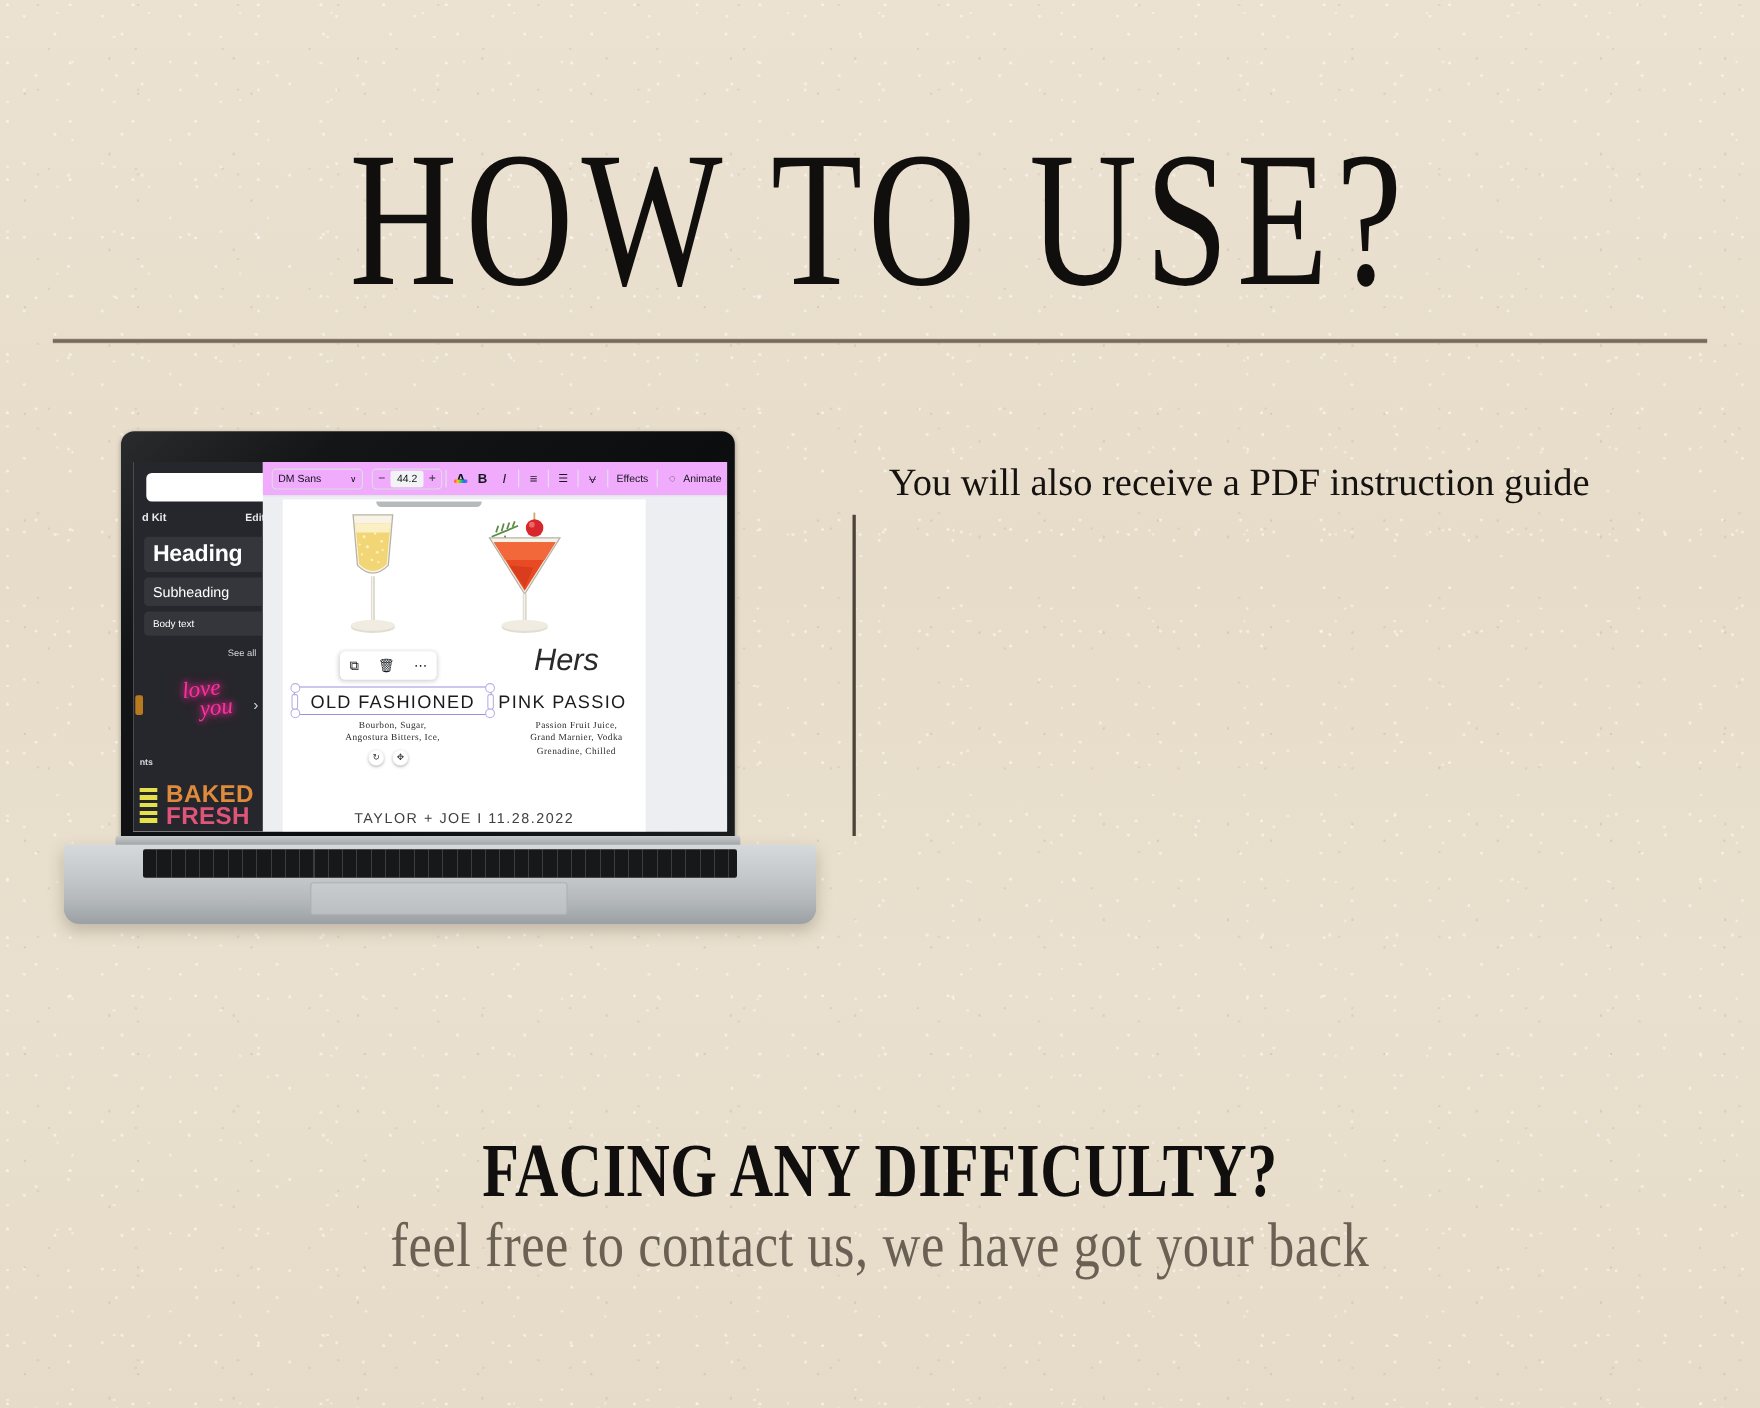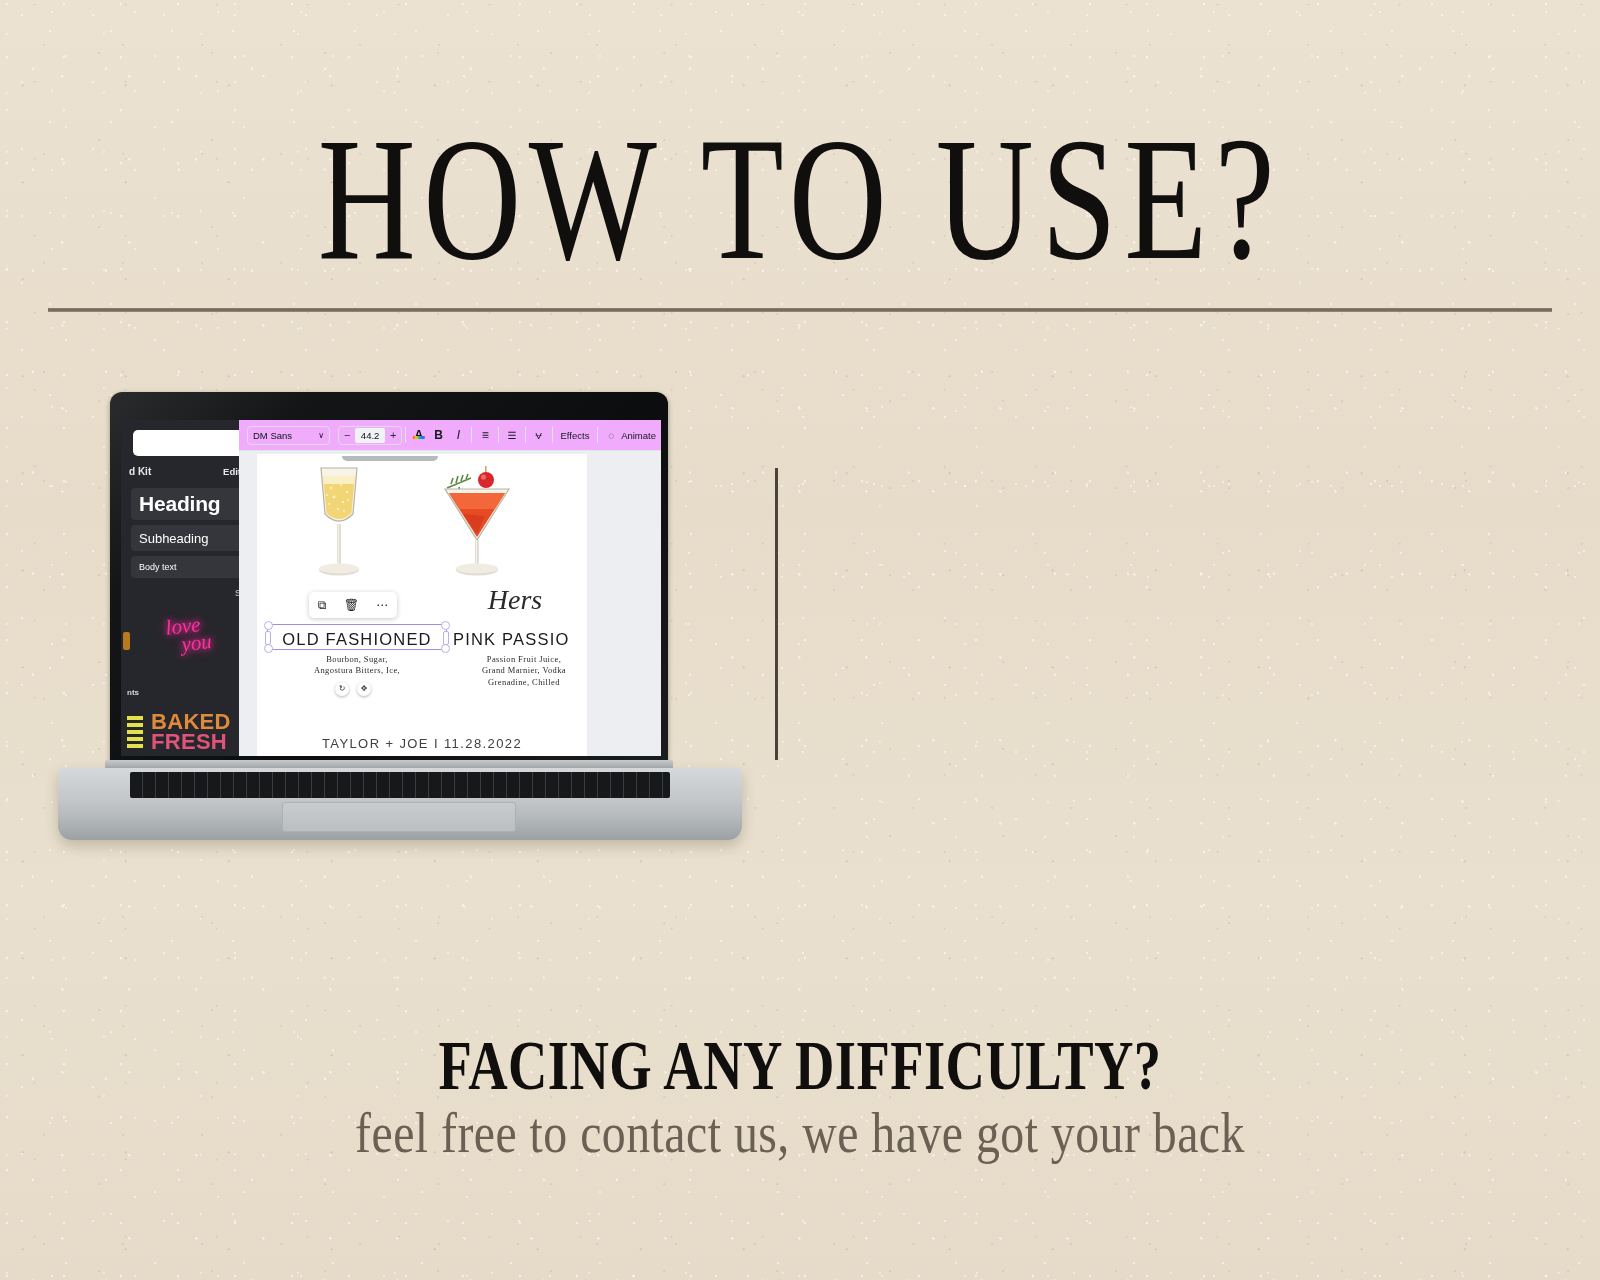--- a/index.html
+++ b/index.html
@@ -57,21 +57,20 @@
   }
   #screen{
     position:absolute;left:71px;top:28px;width:540px;height:336px;
     overflow:hidden;background:#ffffff;
   }
   
   #canva-sidebar{
     position:absolute;left:0;top:0;width:118px;height:100%;
     background:#26272c;color:#fff;
     font-family:"Liberation Sans",sans-serif;
-    padding-left:28px;
   }
   #sb-search{
     position:absolute;left:12px;top:10px;width:118px;height:26px;
     background:#fff;border-radius:5px;
   }
   #sb-kitrow{
     position:absolute;left:8px;top:46px;width:112px;height:16px;
     font-size:10px;font-weight:bold;color:#e9e9ec;
   }
   #sb-kitrow .edit{position:absolute;right:0;top:0;font-size:9.5px;}
@@ -166,21 +165,21 @@
     font-family:"Liberation Sans",sans-serif;font-size:16.5px;letter-spacing:1.2px;color:#1b1b1b;
     white-space:nowrap;
   }
   .sub-hers{
     position:absolute;left:192px;top:200px;width:150px;text-align:center;
     font-family:"Liberation Serif",serif;font-size:8.5px;line-height:1.35;color:#2b2b2b;letter-spacing:.4px;
     white-space:nowrap;
   }
   #script-hers{
     position:absolute;left:198px;top:130px;width:120px;text-align:center;
-    font-family:Liberation Serif, serif;font-style:italic;font-size:28px;color:#2a2a2a;
+    font-family:Liberation Sans, sans-serif;font-style:italic;font-size:28px;color:#2a2a2a;
   }
   #rot-handle,#move-handle{
     position:absolute;top:228px;width:14px;height:14px;background:#fff;border-radius:50%;
     box-shadow:0 1px 3px rgba(0,0,0,.3);font-size:8px;color:#3a3a3a;text-align:center;line-height:14px;
   }
   #rot-handle{left:78px;} #move-handle{left:100px;}
   #couple-line{
     position:absolute;left:0;right:0;top:282px;text-align:center;
     font-family:"Liberation Sans",sans-serif;font-size:13px;letter-spacing:1.4px;color:#404040;
   }
@@ -398,16 +397,17 @@
   <div id="hinge"></div>
   <div id="base">
     <div id="keyboard"></div>
     <div id="trackpad"></div>
   </div>
   <div id="notch"></div>
 </div>
 
 <div id="divider"></div>
 <div id="steps">
+  <div class="step">You will also receive a PDF instruction guide</div>
 </div>
 
 <div id="footer-title">FACING ANY DIFFICULTY?</div>
 <div id="footer-sub">feel free to contact us, we have got your back</div>
 
 </body></html>

